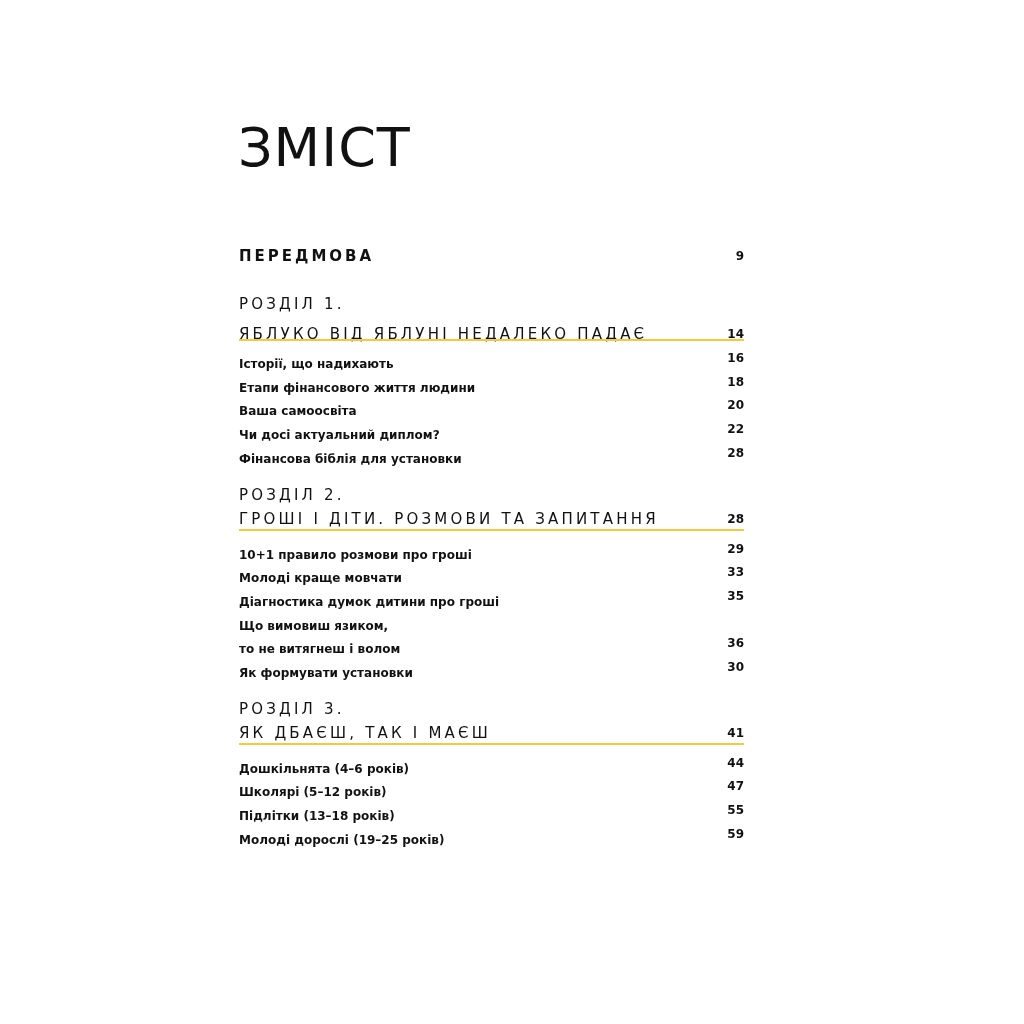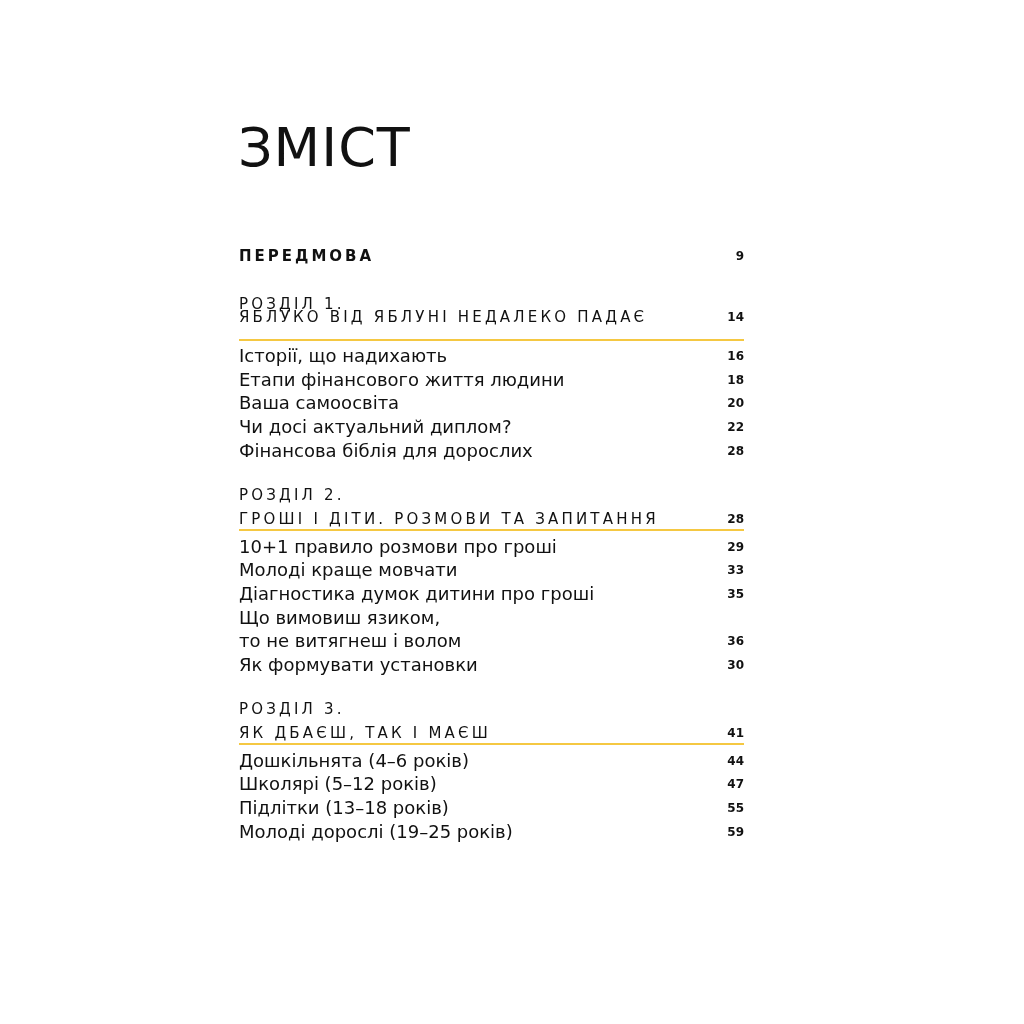--- a/index.html
+++ b/index.html
@@ -3,38 +3,38 @@
 <meta charset="utf-8">
 <style>
   html, body { margin:0; padding:0; background:#ffffff; }
   body { width:1024px; height:1024px; position:relative; overflow:hidden;
          font-family:"DejaVu Sans", sans-serif; color:#111; }
   .title { position:absolute; left:238px; top:118px; font-size:54px; font-weight:400;
            letter-spacing:1px; line-height:60px; margin:0; }
   .row { position:absolute; left:239px; width:505px; display:flex; justify-content:space-between; align-items:center; }
   .h { font-size:15px; font-weight:700; letter-spacing:3px; }
   .h2 { font-size:15px; font-weight:400; letter-spacing:3.2px; }
-  .item { font-size:18px; font-weight:400; }
+  .item { font-size:12px; font-weight:700;margin-top:12px; }
   .pg { font-size:12px; font-weight:700; }
   .line { position:absolute; left:239px; width:505px; height:2px; background:#f5c842; }
 </style>
 </head>
 <body>
 
 <h1 class="title">ЗМІСТ</h1>
 
 <div class="row" style="top:247px">
   <span class="h">ПЕРЕДМОВА</span>
   <span class="pg">9</span>
 </div>
 
 <div class="row" style="top:295px">
   <span class="h2">РОЗДІЛ 1.</span>
 </div>
-<div class="row" style="top:308px">
+<div class="row" style="top:325px">
   <span class="h2">ЯБЛУКО ВІД ЯБЛУНІ НЕДАЛЕКО ПАДАЄ</span>
   <span class="pg">14</span>
 </div>
 <div class="line" style="top:339px"></div>
 <div class="row" style="top:345px">
     <span class="item">Історії, що надихають</span>
     <span class="pg">16</span>
   </div>
 <div class="row" style="top:369px">
     <span class="item">Етапи фінансового життя людини</span>
@@ -42,21 +42,21 @@
   </div>
 <div class="row" style="top:392px">
     <span class="item">Ваша самоосвіта</span>
     <span class="pg">20</span>
   </div>
 <div class="row" style="top:416px">
     <span class="item">Чи досі актуальний диплом?</span>
     <span class="pg">22</span>
   </div>
 <div class="row" style="top:440px">
-    <span class="item">Фінансова біблія для дорослих</span>
+    <span class="item">Фінансова біблія для установки</span>
     <span class="pg">28</span>
   </div>
 
 <div class="row" style="top:486px">
   <span class="h2">РОЗДІЛ 2.</span>
 </div>
 <div class="row" style="top:510px">
   <span class="h2">ГРОШІ І ДІТИ. РОЗМОВИ ТА ЗАПИТАННЯ</span>
   <span class="pg">28</span>
 </div>

